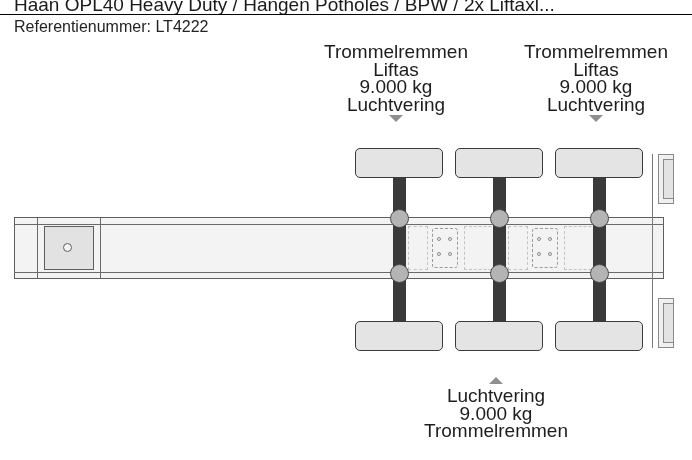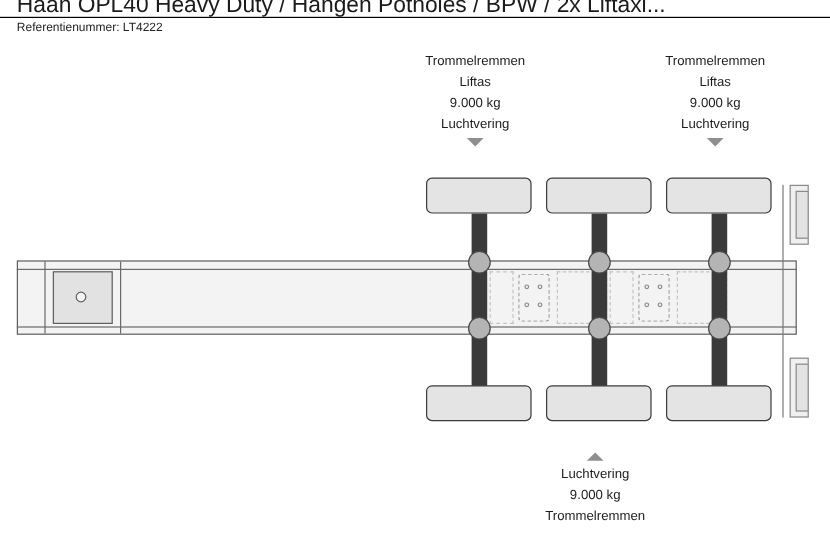--- a/index.html
+++ b/index.html
@@ -33,39 +33,39 @@
     left: 0;
     top: 14px;
     width: 692px;
     height: 1px;
     background: #000000;
   }
   #reference {
     position: absolute;
     left: 14px;
     top: 18px;
-    font-size: 10px;
+    font-size: 16px;
     color: #232323;
     white-space: nowrap;
   }
 
   
   #diagram {
     position: absolute;
     left: 0;
     top: 36px;
     width: 692px;
     height: 424px;
   }
 
   
   .annot {
     position: absolute;
     text-align: center;
-    font-size: 11px;
+    font-size: 19px;
     line-height: 17.5px;
     color: #1d1d1d;
     white-space: nowrap;
   }
   .annot .ln { display: block; }
   .caret {
     display: block;
     margin: 2px auto 0 auto;
     width: 0; height: 0;
     border-left: 7px solid transparent;

